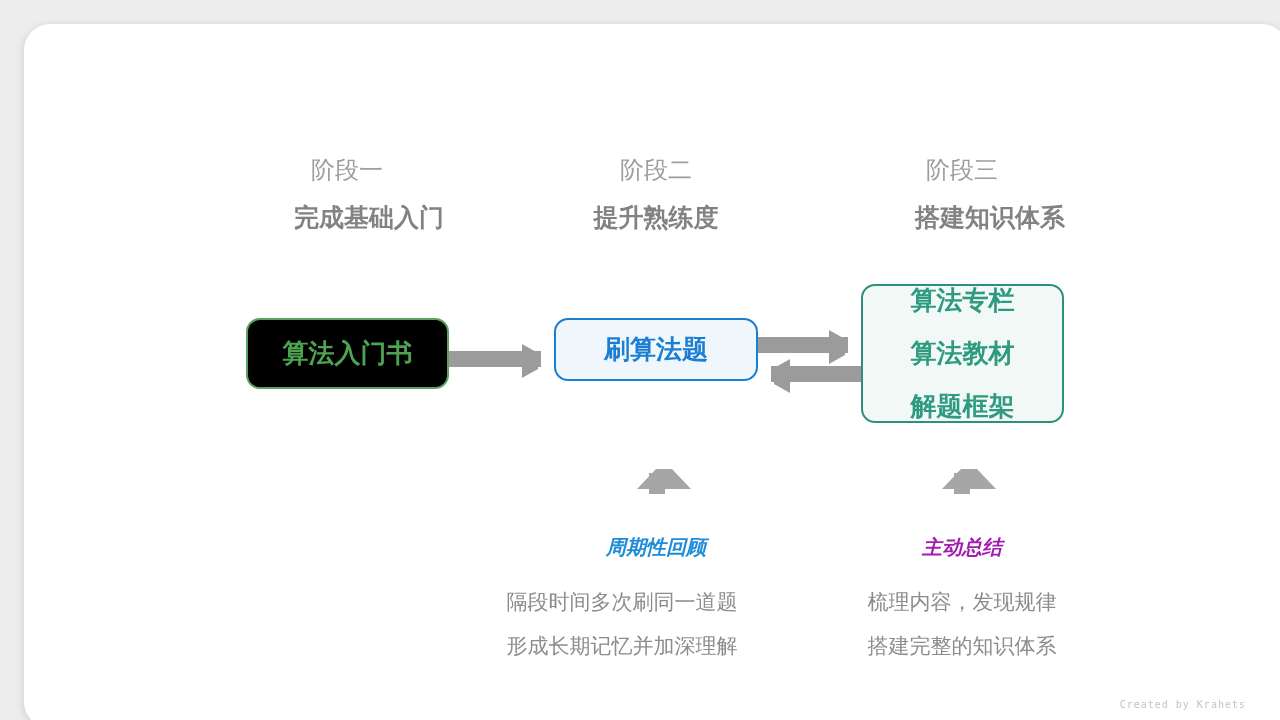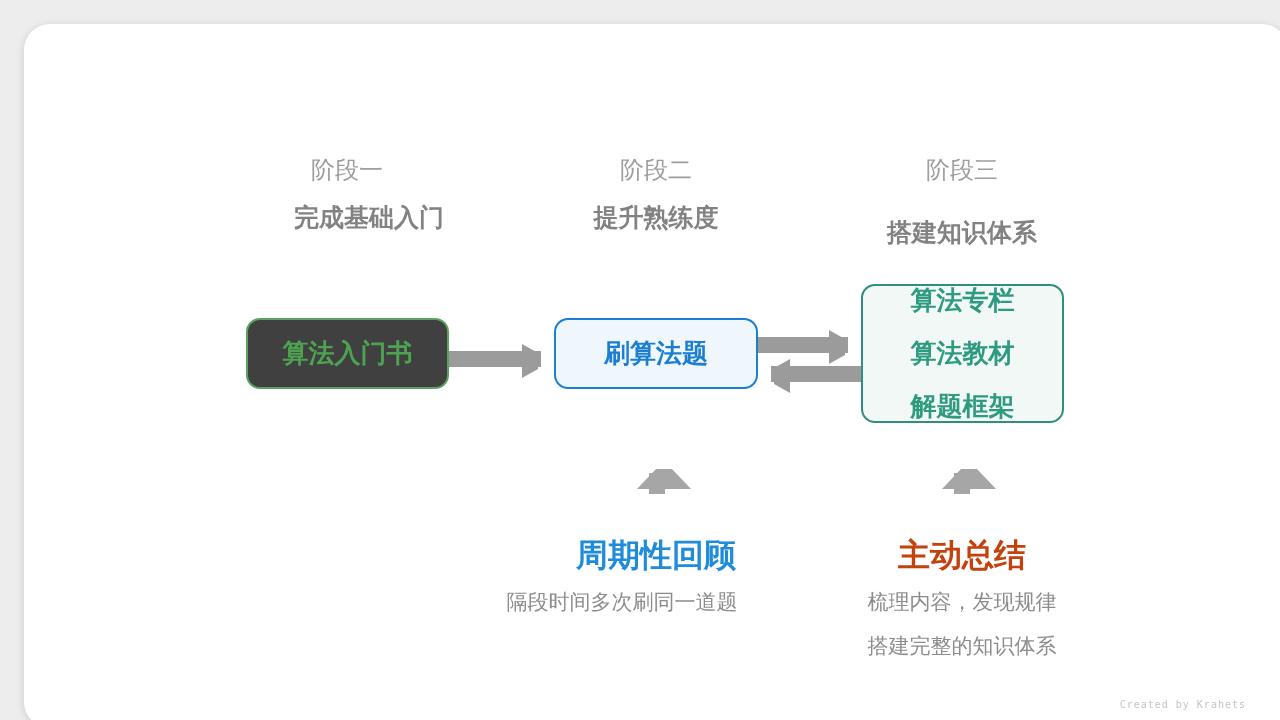--- a/index.html
+++ b/index.html
@@ -27,21 +27,21 @@
     font-size: 25px; font-weight: bold; color: #828282; white-space: nowrap;
     text-align: center;
   }
 
   
   .node {
     position: absolute; display: flex; align-items: center; justify-content: center;
     border-radius: 14px; border: 2.5px solid; text-align: center;
   }
   .node .node-title { font-size: 26px; font-weight: bold; white-space: nowrap; }
-  .node-green  { border-color: #5ba25e; background: #404040; }
+  .node-green  { border-color: #5ba25e; background: #000000; }
   .node-green  .node-title { color: #4ea353; }
   .node-blue   { border-color: #1b7ed2; background: #eff6fc; }
   .node-blue   .node-title { color: #1b7ed2; }
   .node-teal   { border-color: #2f8f7c; background: #f1f8f5; }
   .node-teal   .node-title { color: #2e9a80; line-height: 37px; }
 
   
   .h-arrow { position: absolute; height: 18px; }
   .h-arrow .shaft {
     position: absolute; top: 6.5px; height: 5px; background: #9b9b9b;
@@ -64,24 +64,24 @@
     border-left: 19px solid transparent; border-right: 19px solid transparent;
     border-bottom: 20px solid #a6a6a6;
   }
   .up-arrow .stem {
     position: absolute; left: 12px; top: 20px; width: 14px; height: 21px;
     background: #a6a6a6;
   }
 
   
   .callout-title {
-    font-size: 32px; font-weight: bold; white-space: nowrap; text-align: center;
+    font-size: 20px; font-weight: bold; white-space: nowrap; text-align: center; font-style: italic;
   }
   .callout-title.blue { color: #1e8cd8; }
-  .callout-title.teal { color: #c2410c; }
+  .callout-title.teal { color: #a21caf; }
   .callout-desc {
     font-size: 21px; color: #8c8c8c; line-height: 28px;
     white-space: nowrap; text-align: center;
   }
 
   .footer-credit {
     position: absolute; right: 42px; top: 675px;
     font-family: "DejaVu Sans Mono", "Liberation Mono", monospace;
     font-size: 10px; color: #c4c4c4; letter-spacing: 1px;
   }
@@ -92,27 +92,27 @@
 <div class="canvas">
   <div class="card"></div>
 
   <div class="abs center-x stage-label" style="left:331px; top:130px;">阶段一</div>
   <div class="abs center-x stage-subtitle" style="left:337px; top:177px;margin-left:16px;">完成基础入门</div>
 
   <div class="abs center-x stage-label" style="left:640px; top:130px;">阶段二</div>
   <div class="abs center-x stage-subtitle" style="left:640px; top:177px;">提升熟练度</div>
 
   <div class="abs center-x stage-label" style="left:946px; top:130px;">阶段三</div>
-  <div class="abs center-x stage-subtitle" style="left:946px; top:177px;margin-top:15px;">搭建知识体系</div>
+  <div class="abs center-x stage-subtitle" style="left:974px; top:177px;">搭建知识体系</div>
 
   <div class="node node-green" style="left:230px; top:302px; width:203px; height:71px;">
     <span class="node-title">算法入门书</span>
   </div>
 
-  <div class="node node-blue" style="left:538px; top:302px; width:204px; height:71px;">
+  <div class="node node-blue" style="left:538px; top:302px; width:204px; height:63px;">
     <span class="node-title">刷算法题</span>
   </div>
 
   <div class="node node-teal" style="left:845px; top:268px; width:203px; height:139px;">
     <div class="node-title">
       <div>算法专栏</div>
       <div>算法教材</div>
       <div>解题框架</div>
     </div>
   </div>
@@ -138,20 +138,21 @@
   </div>
 
   <div class="up-arrow" style="left:926px; top:437px;">
     <div class="head"></div>
     <div class="stem"></div>
   </div>
 
   <div class="abs center-x callout-title blue" style="left:640px; top:510px;">周期性回顾</div>
   <div class="abs center-x callout-desc" style="left:606px; top:556px;">
     <div>隔段时间多次刷同一道题</div>
+    <div>形成长期记忆并加深理解</div>
   </div>
 
   <div class="abs center-x callout-title teal" style="left:946px; top:510px;">主动总结</div>
   <div class="abs center-x callout-desc" style="left:946px; top:556px;">
     <div>梳理内容，发现规律</div>
     <div>搭建完整的知识体系</div>
   </div>
 
   <div class="footer-credit">Created by Krahets</div>
 </div>

